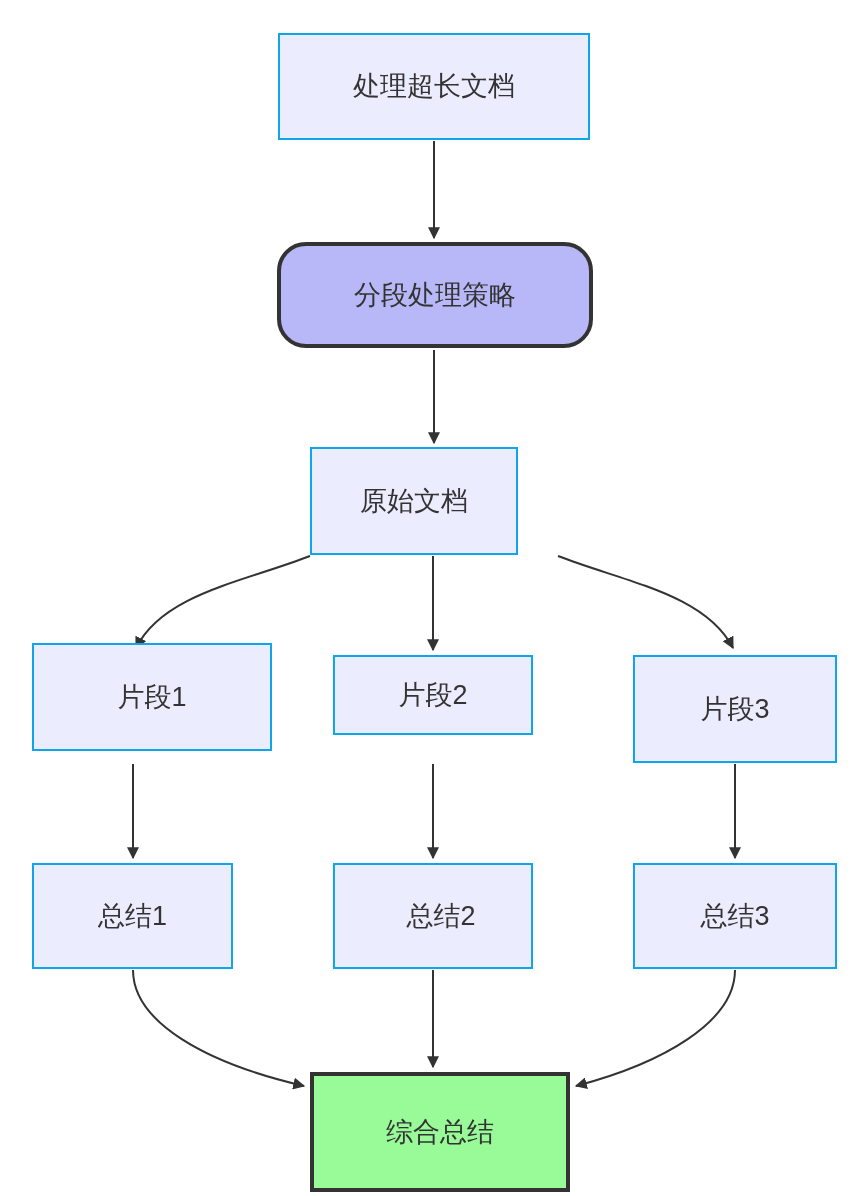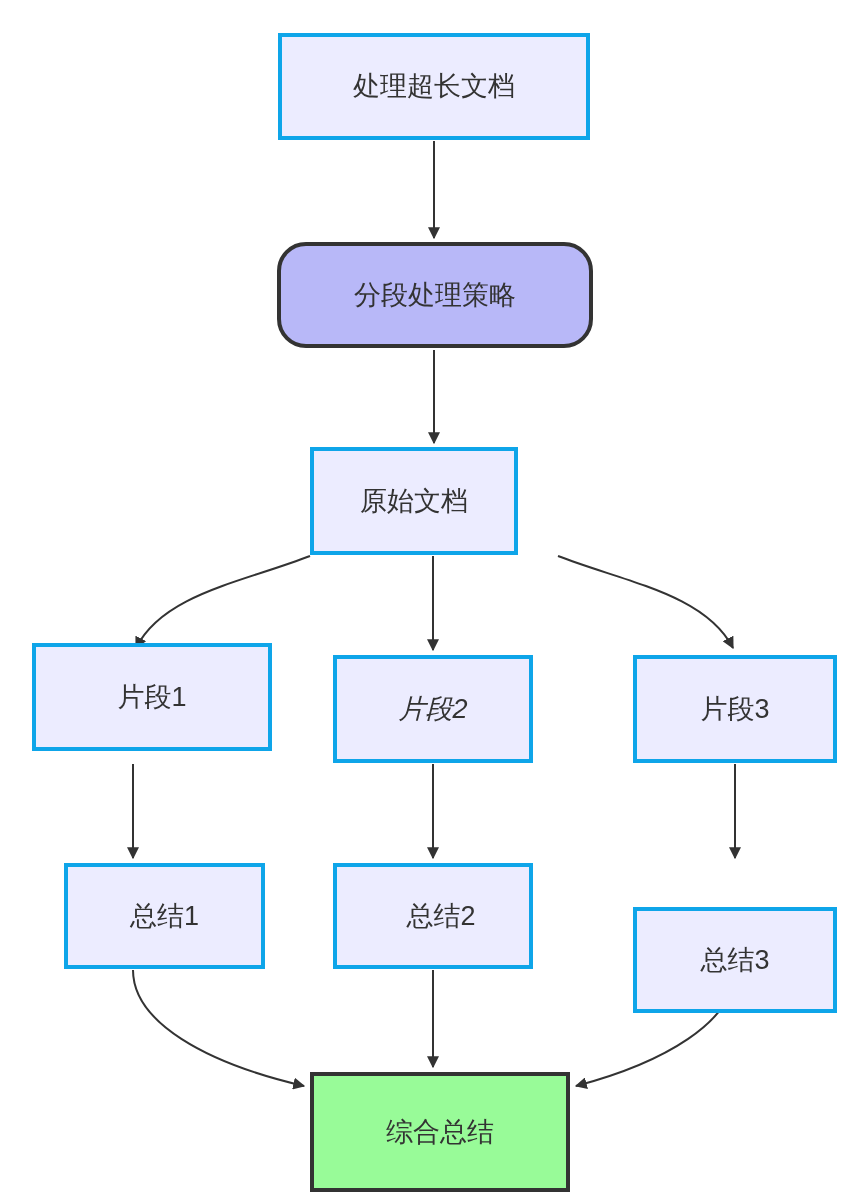--- a/index.html
+++ b/index.html
@@ -22,43 +22,43 @@
   }
   .node {
     position: absolute;
     box-sizing: border-box;
     display: flex;
     align-items: center;
     justify-content: center;
     font-size: 27px;
     color: #333333;
     background: #ECECFF;
-    border: 4px solid #0ea5e9;
+    border: 2px solid #0ea5e9;
     text-align: center;
     line-height: 1.2;
     white-space: nowrap;
   }
   .node.strong-purple {
     background: #b8b8f8;
     border: 4px solid #333333;
   }
   .node.strong-green {
     background: #98FB98;
     border: 4px solid #333333;
   }
   
   #node-a  { left: 278px; top: 33px;   width: 312px; height: 107px; }
   #node-b  { left: 277px; top: 242px;  width: 316px; height: 106px; border-radius: 29px; }
   #node-c  { left: 310px; top: 447px;  width: 208px; height: 108px; }
   #node-d1 { left: 32px;  top: 643px;  width: 240px; height: 108px; }
-  #node-d2 { left: 333px; top: 655px;  width: 200px; height: 108px; font-style: italic; }
+  #node-d2 { left: 333px; top: 655px;  width: 200px; height: 80px; }
   #node-d3 { left: 633px; top: 655px;  width: 204px; height: 108px; text-align: right; }
-  #node-e1 { left: 32px;  top: 863px;  width: 201px; height: 106px; margin-left: 32px; }
+  #node-e1 { left: 32px;  top: 863px;  width: 201px; height: 106px; }
   #node-e2 { left: 333px; top: 863px;  width: 200px; height: 106px; padding-left: 16px; }
-  #node-e3 { left: 633px; top: 863px;  width: 204px; height: 106px; margin-top: 44px; }
+  #node-e3 { left: 633px; top: 863px;  width: 204px; height: 106px; }
   #node-f  { left: 310px; top: 1072px; width: 260px; height: 120px; }
 
   svg.edges path.edge {
     fill: none;
     stroke: #333333;
     stroke-width: 2px;
   }
 </style>
 </head>
 <body>

